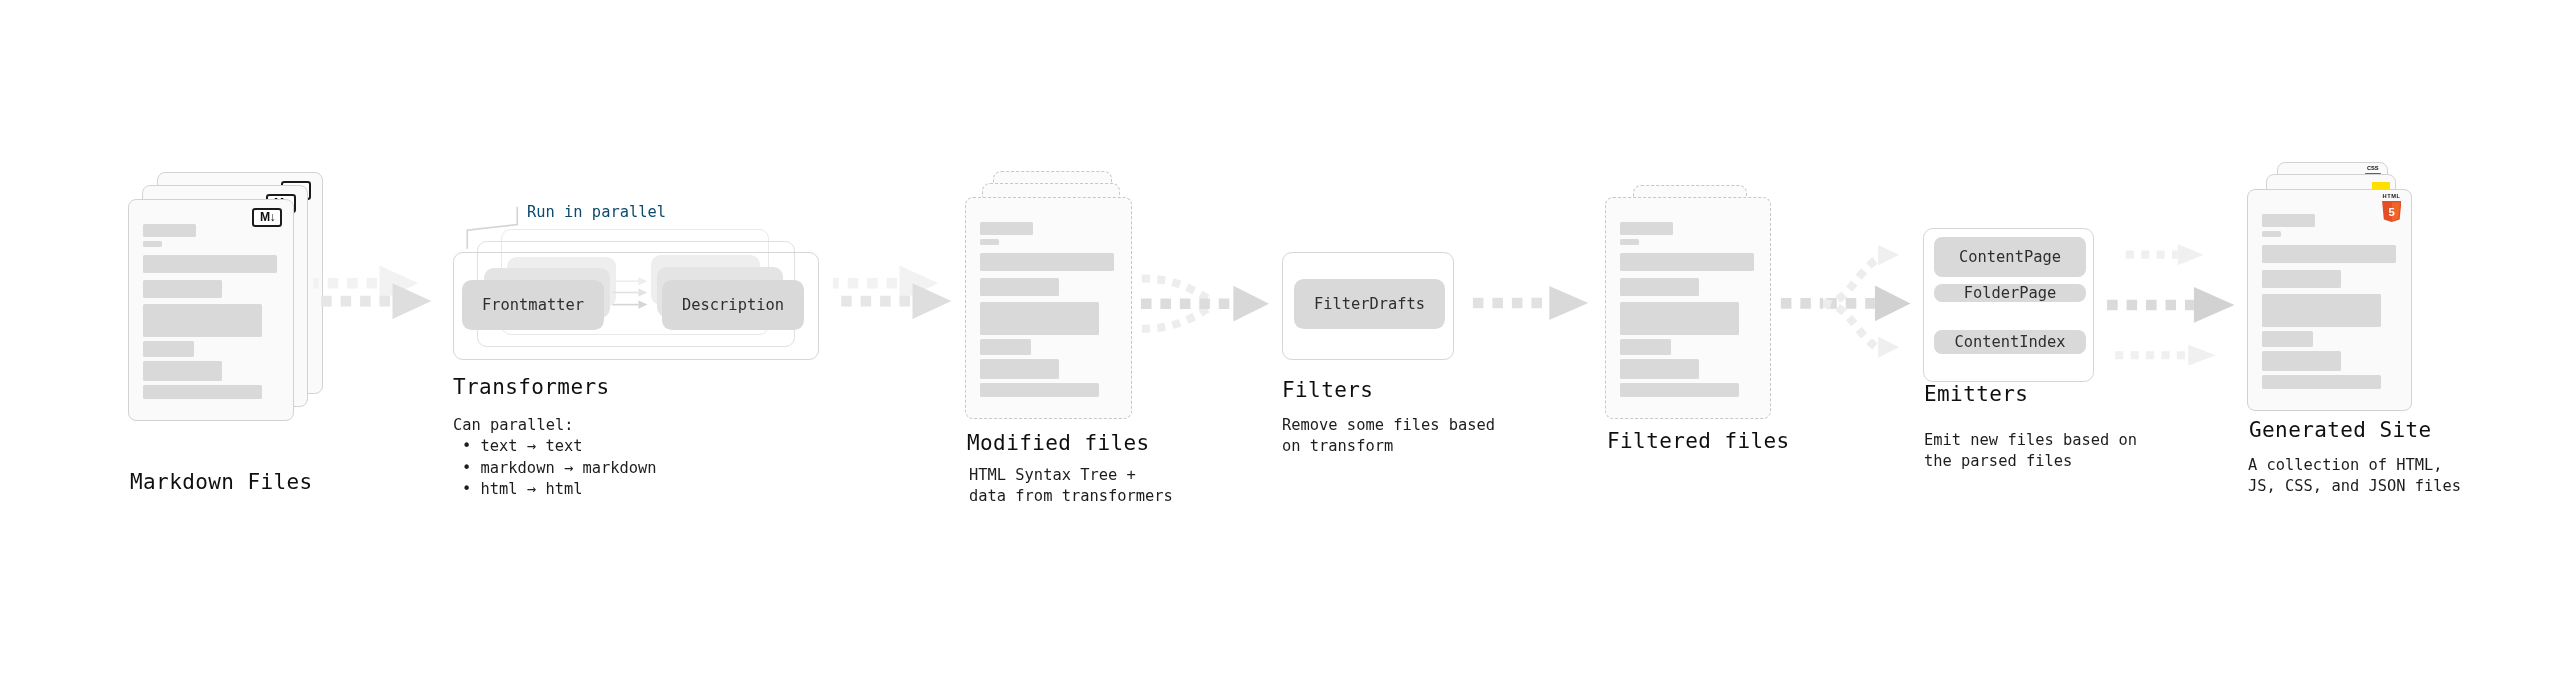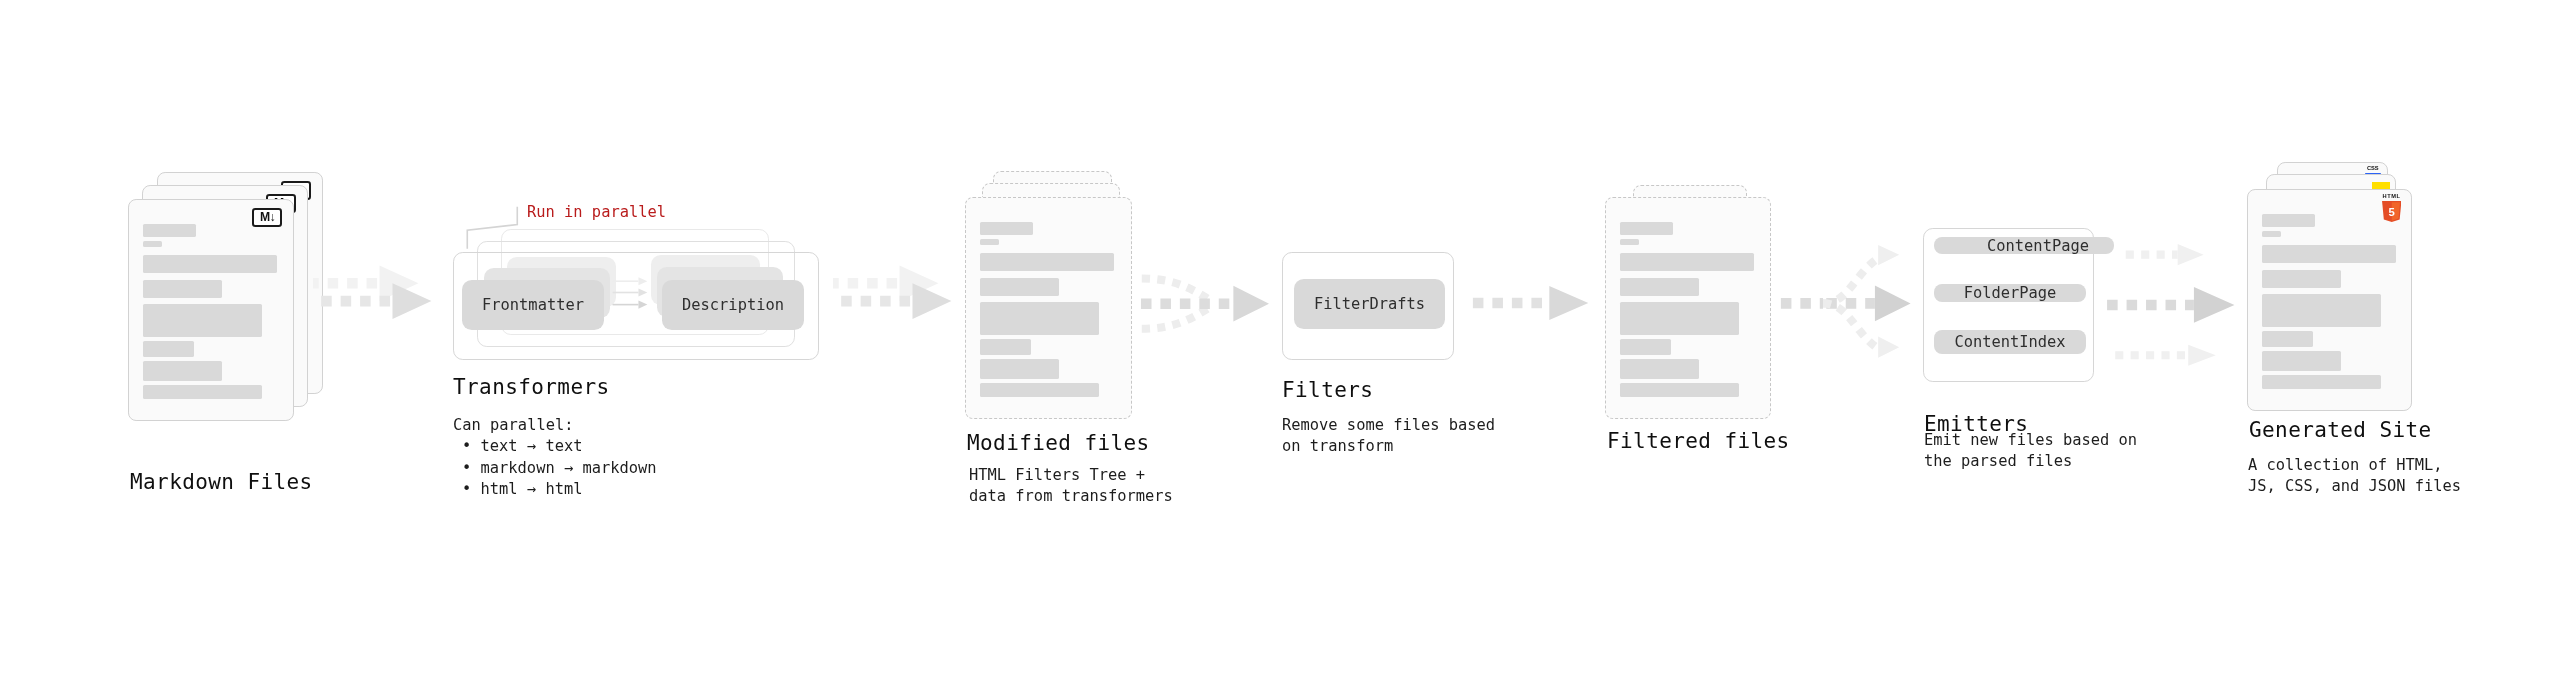--- a/index.html
+++ b/index.html
@@ -33,21 +33,21 @@
   .md-badge{
     position:absolute;top:8.1px;right:10.6px;width:30px;height:18.7px;box-sizing:border-box;
     border:2.4px solid #1b1b1b;border-radius:3.3px;background:#ffffff;
     display:flex;align-items:center;justify-content:center;
     font-family:"Liberation Sans",sans-serif;font-weight:bold;font-size:12.2px;
     letter-spacing:-0.8px;color:#111;
   }
   
   .stage-title{position:absolute;font-size:21px;font-weight:500;letter-spacing:0.4px;color:#0f0f0f;white-space:nowrap;}
   .caption{position:absolute;font-size:15.4px;line-height:21px;color:#1d1d1d;white-space:nowrap;}
-  .note{position:absolute;font-size:15.4px;color:#b91c1c;white-space:nowrap;}
+  .note{position:absolute;font-size:15.4px;color:#0c4a6e;white-space:nowrap;}
   
   .obox{position:absolute;border-radius:9.8px;border:1.6px solid #d6d6d6;box-sizing:border-box;background:transparent;}
   .obox.l1{border-color:#dfdfdf;}
   .obox.l2{border-color:#e9e9e9;}
   .wbox{position:absolute;border-radius:9.8px;border:1.6px solid #d6d6d6;background:#ffffff;box-sizing:border-box;}
   .pill{
     position:absolute;background:#d9d9d9;border-radius:9.8px;
     display:flex;align-items:center;justify-content:center;
     font-size:15.4px;color:#2e2e2e;white-space:nowrap;
   }
@@ -148,21 +148,21 @@
         <i class="skb b1"></i>
         <i class="skb b2"></i>
         <i class="skb b3"></i>
         <i class="skb b4"></i>
         <i class="skb b5"></i>
         <i class="skb b6"></i>
         <i class="skb b7"></i>
         <i class="skb b8"></i>
       </div>
     <div class="stage-title" style="left:967px;top:431px;">Modified files</div>
-    <div class="caption" style="left:969px;top:465px;">HTML Filters Tree +</div>
+    <div class="caption" style="left:969px;top:465px;">HTML Syntax Tree +</div>
     <div class="caption" style="left:969px;top:486px;">data from transformers</div>
   </div>
 
   <svg class="abs" style="left:1136px;top:268px;" width="138" height="77" viewBox="0 0 170 95">
     <path d="M7,13 C48,13 70,26 95,42" fill="none" stroke="#ededed" stroke-width="10" stroke-dasharray="10 9"></path>
     <path d="M7,75 C48,75 70,62 95,46" fill="none" stroke="#ededed" stroke-width="10" stroke-dasharray="10 9"></path>
     <line x1="6" y1="44" x2="120" y2="44" stroke="#dcdcdc" stroke-width="13" stroke-dasharray="13 11"></line>
     <polygon points="120,22 164,44 120,66" fill="#d8d8d8"></polygon>
   </svg>
 
@@ -199,24 +199,24 @@
     <path d="M58,93 C88,93 96,60 122,40" fill="none" stroke="#ededed" stroke-width="10" stroke-dasharray="10 9"></path>
     <polygon points="126,21 152,33 126,46" fill="#efefef"></polygon>
     <line x1="62" y1="93" x2="122" y2="93" stroke="#dcdcdc" stroke-width="13" stroke-dasharray="13 11"></line>
     <polygon points="122,71 166,93 122,115" fill="#d2d2d2"></polygon>
     <path d="M58,93 C88,93 96,126 122,146" fill="none" stroke="#ededed" stroke-width="10" stroke-dasharray="10 9"></path>
     <polygon points="126,134 152,147 126,160" fill="#efefef"></polygon>
   </svg>
 
   <div>
     <div class="wbox" style="left:1923px;top:228px;width:171px;height:154px;"></div>
-    <div class="pill small" style="left:1934px;top:237px;width:152px;height:17px;padding-left:28px;">ContentPage</div>
+    <div class="pill small" style="left:1934px;top:237px;width:152px;height:40px;">ContentPage</div>
     <div class="pill small" style="left:1934px;top:284px;width:152px;height:18px;">FolderPage</div>
     <div class="pill small" style="left:1934px;top:330px;width:152px;height:24px;">ContentIndex</div>
-    <div class="stage-title" style="left:1924px;top:412px;">Emitters</div>
+    <div class="stage-title" style="left:1924px;top:382px;">Emitters</div>
     <div class="caption" style="left:1924px;top:430px;">Emit new files based on</div>
     <div class="caption" style="left:1924px;top:451px;">the parsed files</div>
   </div>
 
   <svg class="abs" style="left:2103px;top:236px;" width="138" height="142" viewBox="0 0 170 175">
     <line x1="28" y1="23" x2="92" y2="23" stroke="#f0f0f0" stroke-width="10" stroke-dasharray="10 9"></line>
     <polygon points="92,10 124,23 92,36" fill="#f0f0f0"></polygon>
     <line x1="5" y1="85" x2="112" y2="85" stroke="#dadada" stroke-width="13" stroke-dasharray="13 11"></line>
     <polygon points="112,63 162,85 112,107" fill="#d2d2d2"></polygon>
     <line x1="15" y1="147" x2="105" y2="147" stroke="#f0f0f0" stroke-width="10" stroke-dasharray="10 9"></line>

